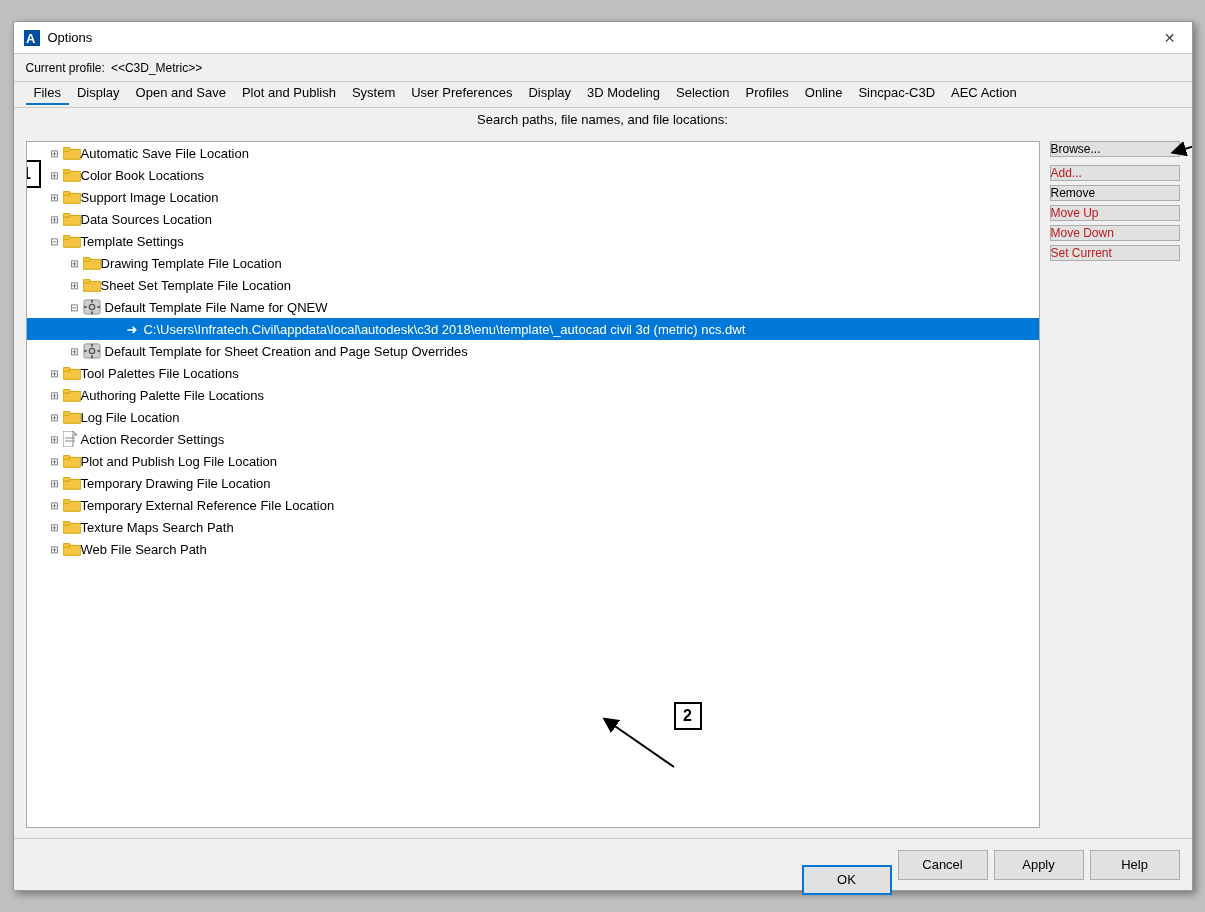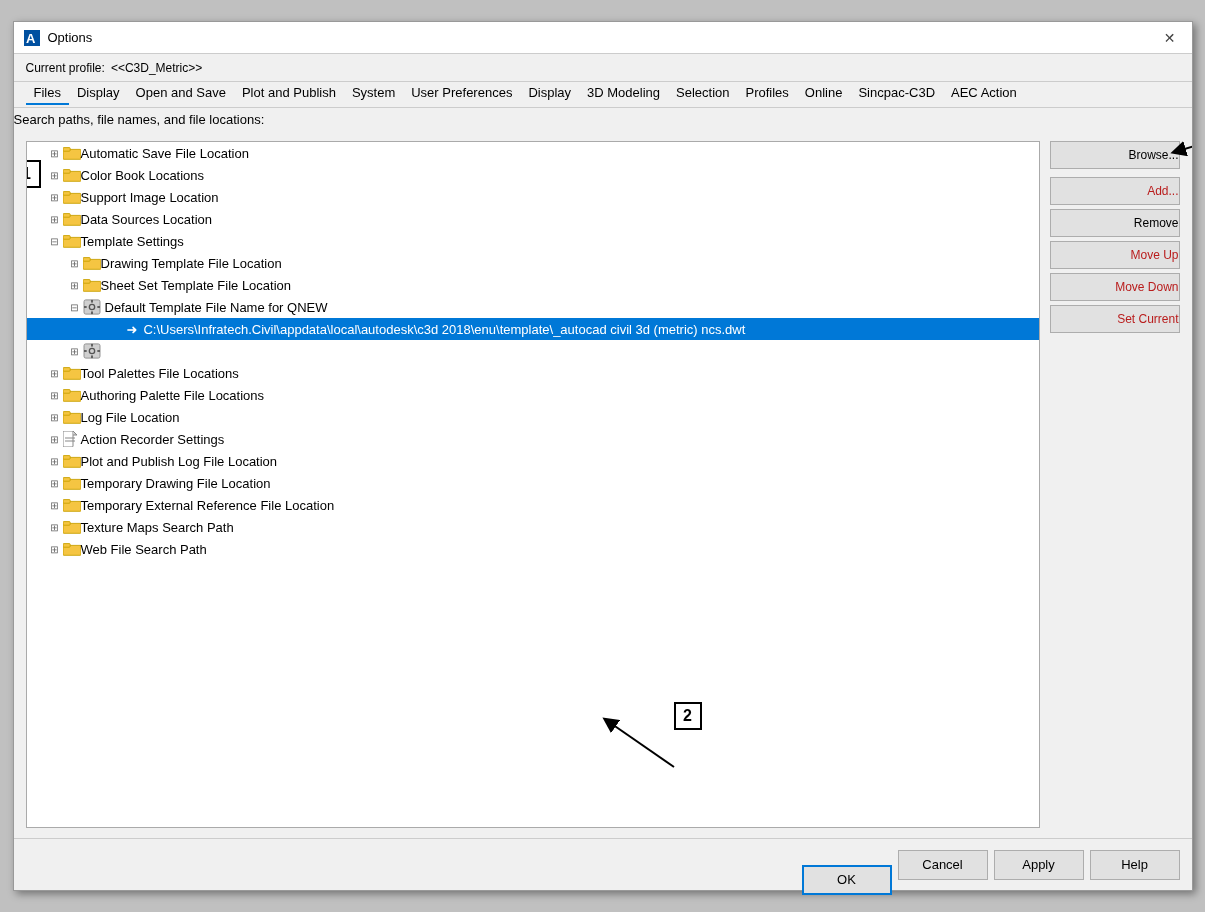--- a/index.html
+++ b/index.html
@@ -83,22 +83,23 @@
     .menu-item.active { border-bottom: 2px solid #0078d7; }
     .content-area {
       display: flex;
       flex: 1;
       padding: 10px 12px;
       gap: 10px;
       overflow: hidden;
     }
     .description-text {
       font-size: 13px;
-      padding: 4px 12px 4px 0;
+      padding: 4px 12px 4px 12px;
       color: #000;
+      text-align: center;
     }
     .main-panel {
       display: flex;
       flex-direction: column;
       flex: 1;
       overflow: hidden;
     }
     .tree-container {
       flex: 1;
       border: 1px solid #aaa;
@@ -132,27 +133,27 @@
     .indent-4 { padding-left: 80px; }
     .side-buttons {
       display: flex;
       flex-direction: column;
       gap: 4px;
       width: 130px;
       padding-top: 0;
     }
     .side-btn {
       width: 130px;
-      height: 28px;
+      height: 16px;
       background: #e1e1e1;
       border: 1px solid #adadad;
       cursor: pointer;
       font-size: 12px;
       color: #000;
-      text-align: right;
+      text-align: left;
     }
     .side-btn:disabled { color: #b91c1c; cursor: default; }
     .bottom-bar {
       display: flex;
       justify-content: flex-end;
       align-items: center;
       padding: 8px 12px;
       border-top: 1px solid #ccc;
       background: #f0f0f0;
       gap: 6px;
@@ -321,20 +322,21 @@
         <div class="tree-item indent-2">
           <span class="expand-icon">⊞</span>
           <svg width="18" height="16" viewBox="0 0 20 18" style="margin-right:4px; flex-shrink:0;">
             <rect x="1" y="1" width="18" height="16" rx="2" fill="#d0d0d0" stroke="#888" stroke-width="1"></rect>
             <circle cx="10" cy="9" r="3" fill="none" stroke="#555" stroke-width="1.5"></circle>
             <rect x="9" y="1" width="2" height="3" fill="#555"></rect>
             <rect x="9" y="14" width="2" height="3" fill="#555"></rect>
             <rect x="1" y="8" width="3" height="2" fill="#555"></rect>
             <rect x="16" y="8" width="3" height="2" fill="#555"></rect>
           </svg>
+          <span class="item-label">Default Template for Sheet Creation and Page Setup Overrides</span>
         </div>
 
         <div class="tree-item indent-1">
           <span class="expand-icon">⊞</span>
           <svg class="folder-svg" viewBox="0 0 20 14" fill="none">
             <rect x="0" y="3" width="20" height="11" rx="1" fill="#f5c542" stroke="#c8a000" stroke-width="1"></rect>
             <rect x="0" y="1" width="8" height="4" rx="1" fill="#f5c542" stroke="#c8a000" stroke-width="1"></rect>
           </svg>
           <span class="item-label">Tool Palettes File Locations</span>
         </div>

